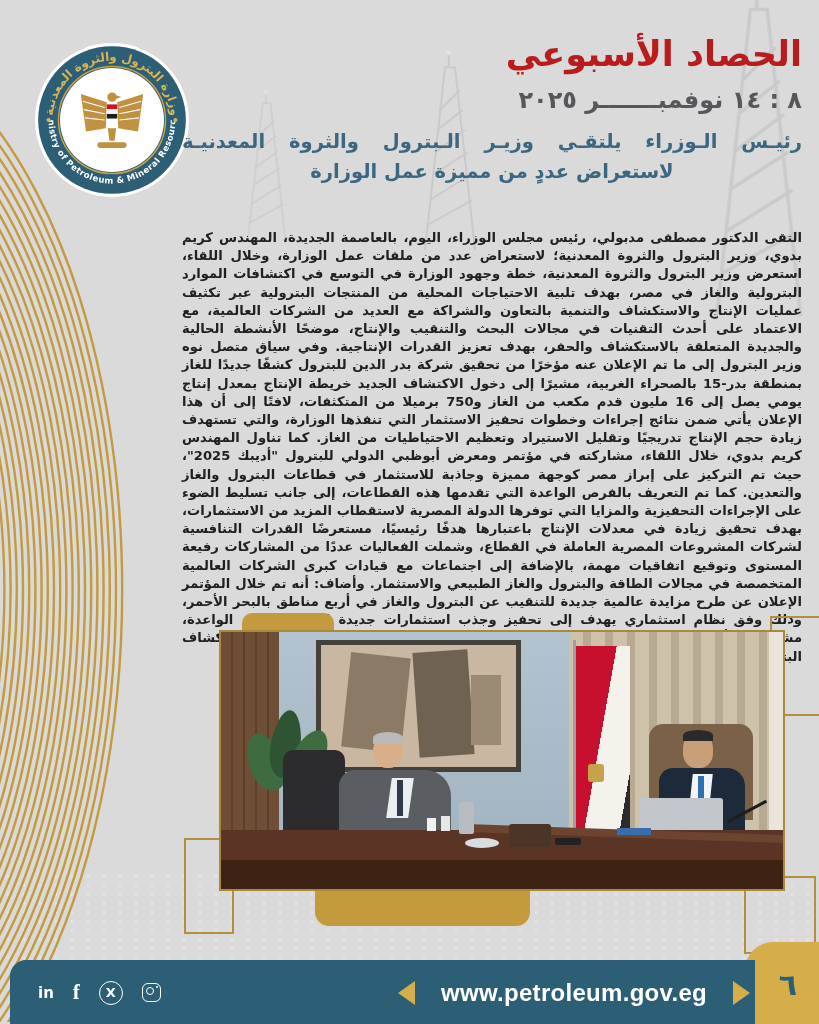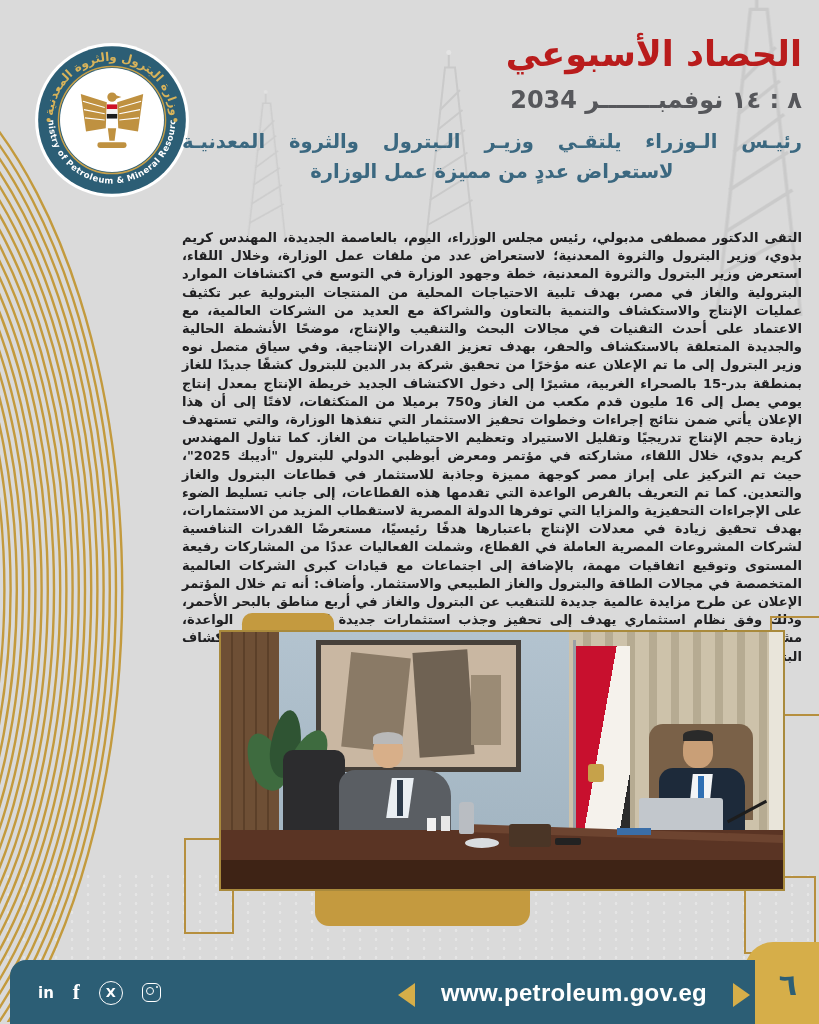--- a/index.html
+++ b/index.html
@@ -91,21 +91,21 @@
   .page-number{position:absolute;right:22px;bottom:22px;color:#2c5e75;font-size:30px;font-weight:700;z-index:5;}
   .footer-bar{position:absolute;left:10px;right:64px;bottom:0;height:64px;background:#2c5e75;border-top-left-radius:16px;z-index:4;}
   .socials{position:absolute;left:38px;bottom:19px;display:flex;align-items:center;gap:19px;z-index:5;color:#fff;}
   .ic-linkedin{font-size:15px;font-weight:700;}
   .ic-facebook{font-size:21px;font-weight:700;font-family:"Liberation Serif",serif;}
   .ic-x{width:24px;height:24px;border:1.6px solid #fff;border-radius:50%;display:flex;align-items:center;justify-content:center;
     font-size:13px;font-weight:700;box-sizing:border-box;}
   .ic-ig{width:19px;height:19px;border:1.8px solid #fff;border-radius:6px;position:relative;box-sizing:border-box;}
   .ic-ig::before{content:"";position:absolute;left:3.2px;top:3.2px;width:6px;height:6px;border:1.6px solid #fff;border-radius:50%;}
   .ic-ig::after{content:"";position:absolute;right:1.5px;top:1.5px;width:2.4px;height:2.4px;background:#fff;border-radius:50%;}
-  .url-group{position:absolute;left:398px;bottom:17px;display:flex;align-items:flex-end;gap:26px;z-index:5;}
+  .url-group{position:absolute;left:398px;bottom:17px;display:flex;align-items:center;gap:26px;z-index:5;}
   .tri-left{width:0;height:0;border-top:12px solid transparent;border-bottom:12px solid transparent;border-right:17px solid #d6ae49;}
   .tri-right{width:0;height:0;border-top:12px solid transparent;border-bottom:12px solid transparent;border-left:17px solid #d6ae49;}
   .site-url{color:#fff;font-size:24px;font-weight:700;font-family:"Liberation Sans",sans-serif;letter-spacing:.3px;}
 </style>
 </head>
 <body>
 
 <div id="page">
 
   <svg class="bg-svg" width="819" height="1024" viewBox="0 0 819 1024">
@@ -188,21 +188,21 @@
       <rect x="70" y="60" width="10" height="4.6" fill="#ce1126"></rect>
       <rect x="70" y="64.6" width="10" height="4.6" fill="#f4f4f4"></rect>
       <rect x="70" y="69.2" width="10" height="4.4" fill="#1d1d1d"></rect>
       <polygon points="71,83 79,83 77.5,95 72.5,95" fill="#bf9140"></polygon>
       <rect x="61" y="96.5" width="28" height="5.5" rx="2.4" fill="#bf9140"></rect>
     </g>
   </svg>
 
   <div class="header">
     <div class="page-title">الحصاد الأسبوعي</div>
-    <div class="date-line">٨ : ١٤ نوفمبـــــــر 2034</div>
+    <div class="date-line">٨ : ١٤ نوفمبـــــــر ٢٠٢٥</div>
     <div class="headline">
       <div class="l1">رئيـس الـوزراء يلتقـي وزيـر الـبترول والثروة المعدنيـة</div>
       <div class="l2">لاستعراض عددٍ من مميزة عمل الوزارة</div>
     </div>
   </div>
 
   <div class="article-body">التقى الدكتور مصطفى مدبولي، رئيس مجلس الوزراء، اليوم، بالعاصمة الجديدة، المهندس كريم بدوي، وزير البترول والثروة المعدنية؛ لاستعراض عدد من ملفات عمل الوزارة، وخلال اللقاء، استعرض وزير البترول والثروة المعدنية، خطة وجهود الوزارة في التوسع في اكتشافات الموارد البترولية والغاز في مصر، بهدف تلبية الاحتياجات المحلية من المنتجات البترولية عبر تكثيف عمليات الإنتاج والاستكشاف والتنمية بالتعاون والشراكة مع العديد من الشركات العالمية، مع الاعتماد على أحدث التقنيات في مجالات البحث والتنقيب والإنتاج، موضحًا الأنشطة الحالية والجديدة المتعلقة بالاستكشاف والحفر، بهدف تعزيز القدرات الإنتاجية. وفي سياق متصل نوه وزير البترول إلى ما تم الإعلان عنه مؤخرًا من تحقيق شركة بدر الدين للبترول كشفًا جديدًا للغاز بمنطقة بدر-15 بالصحراء الغربية، مشيرًا إلى دخول الاكتشاف الجديد خريطة الإنتاج بمعدل إنتاج يومي يصل إلى 16 مليون قدم مكعب من الغاز و750 برميلا من المتكثفات، لافتًا إلى أن هذا الإعلان يأتي ضمن نتائج إجراءات وخطوات تحفيز الاستثمار التي تنفذها الوزارة، والتي تستهدف زيادة حجم الإنتاج تدريجيًا وتقليل الاستيراد وتعظيم الاحتياطيات من الغاز. كما تناول المهندس كريم بدوي، خلال اللقاء، مشاركته في مؤتمر ومعرض أبوظبي الدولي للبترول "أديبك 2025"، حيث تم التركيز على إبراز مصر كوجهة مميزة وجاذبة للاستثمار في قطاعات البترول والغاز والتعدين. كما تم التعريف بالفرص الواعدة التي تقدمها هذه القطاعات، إلى جانب تسليط الضوء على الإجراءات التحفيزية والمزايا التي توفرها الدولة المصرية لاستقطاب المزيد من الاستثمارات، بهدف تحقيق زيادة في معدلات الإنتاج باعتبارها هدفًا رئيسيًا، مستعرضًا القدرات التنافسية لشركات المشروعات المصرية العاملة في القطاع، وشملت الفعاليات عددًا من المشاركات رفيعة المستوى وتوقيع اتفاقيات مهمة، بالإضافة إلى اجتماعات مع قيادات كبرى الشركات العالمية المتخصصة في مجالات الطاقة والبترول والغاز الطبيعي والاستثمار. وأضاف: أنه تم خلال المؤتمر الإعلان عن طرح مزايدة عالمية جديدة للتنقيب عن البترول والغاز في أربع مناطق بالبحر الأحمر، وذلك وفق نظام استثماري يهدف إلى تحفيز وجذب استثمارات جديدة لهذه المناطق الواعدة، مشيرًا إلى أن المؤتمر شهد توقيع عدد من الاتفاقيات في مجالات الإنتاج والتنقيب والاستكشاف البترولي.</div>
 
   <div class="tab-top"></div>
   <div class="tab-bottom"></div>

